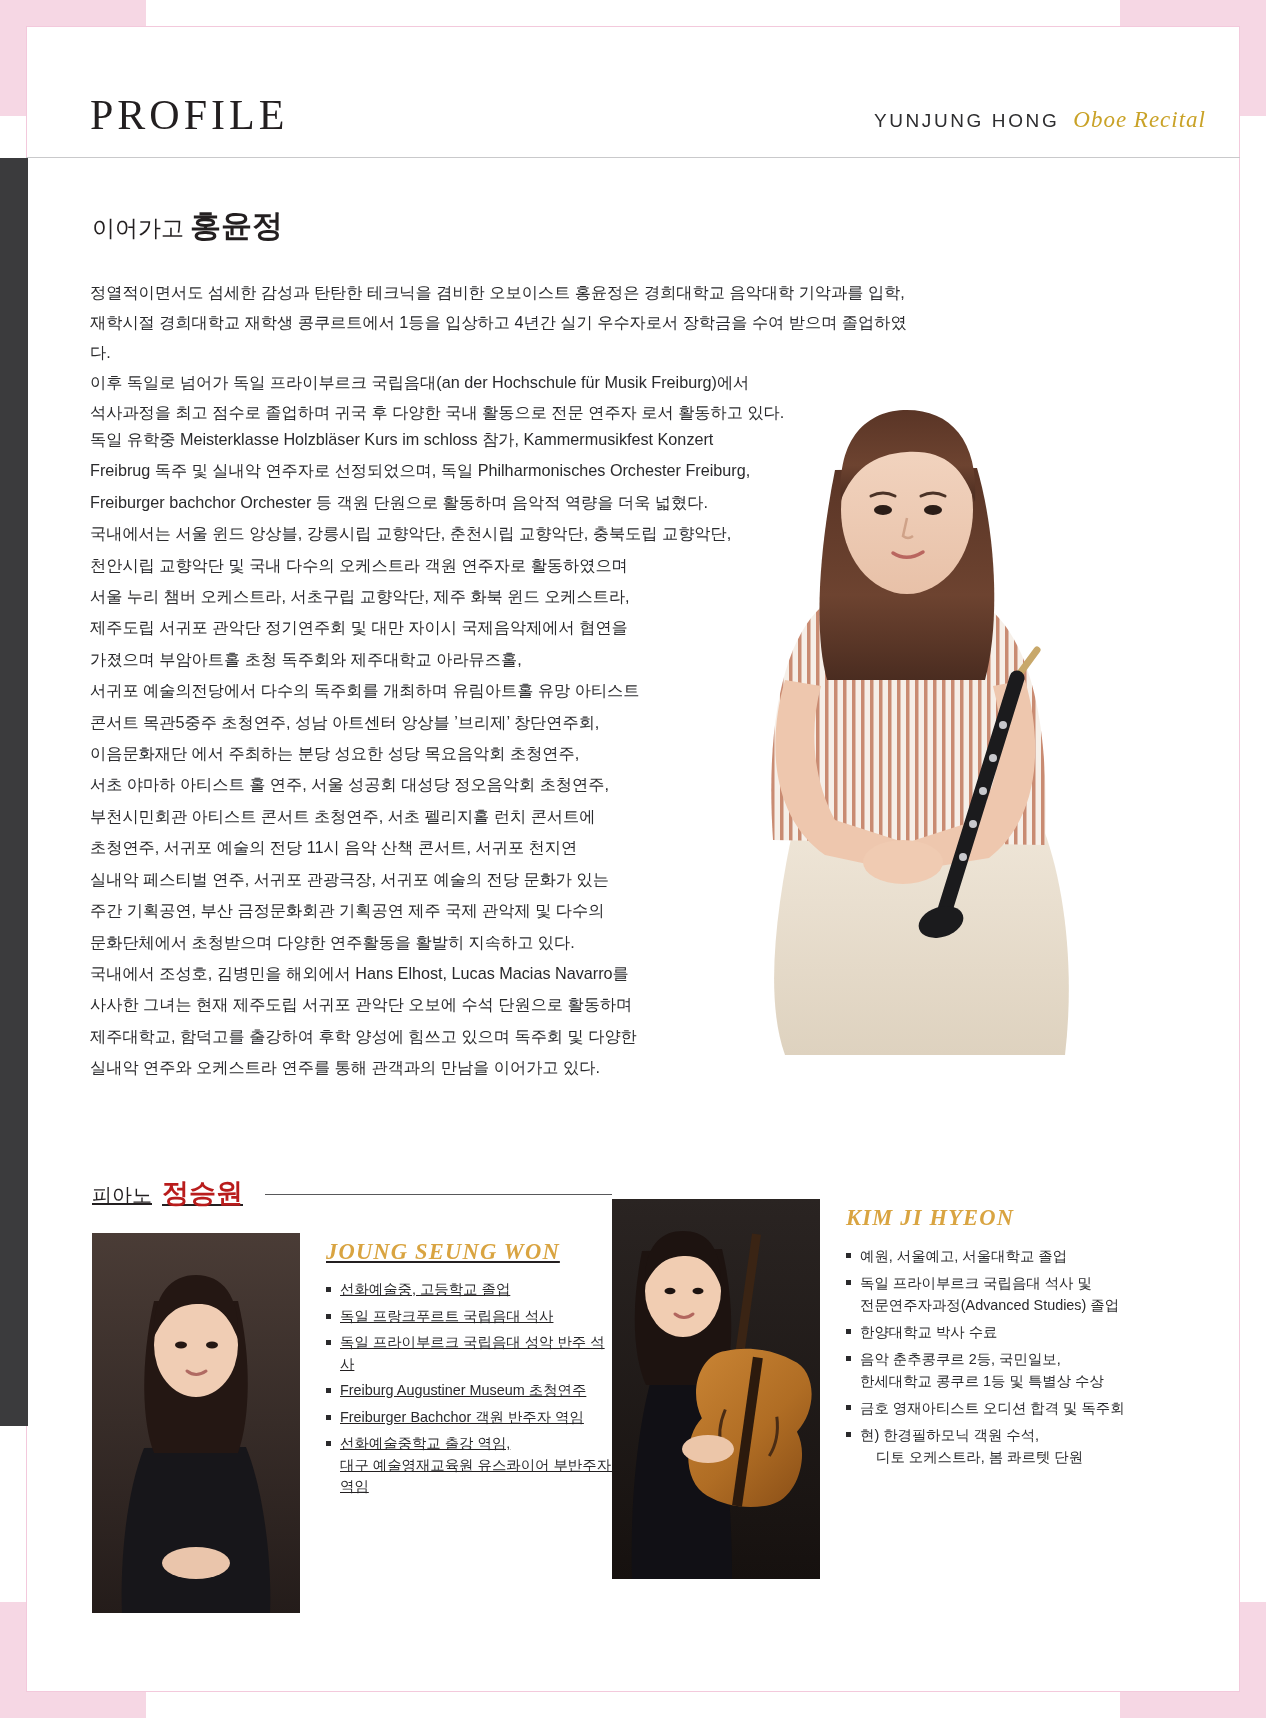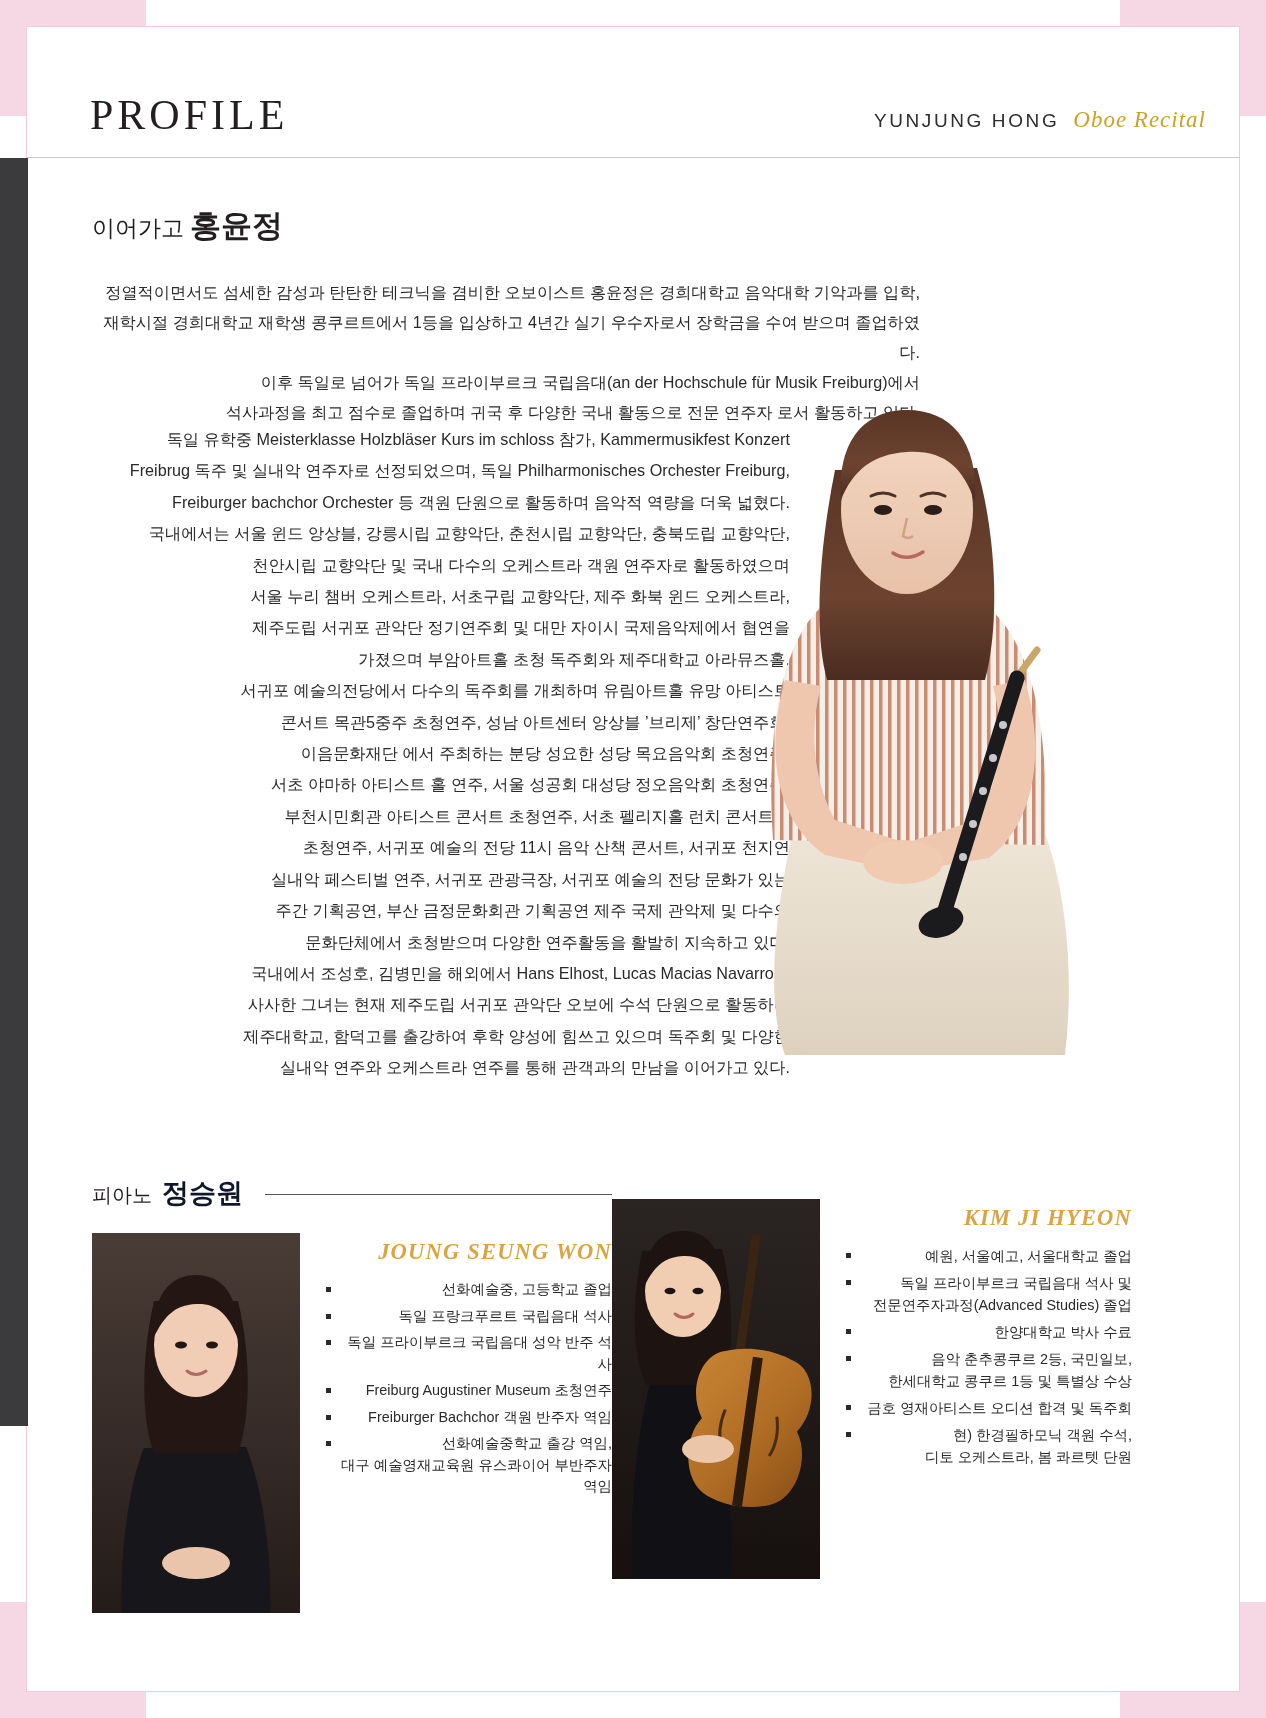--- a/index.html
+++ b/index.html
@@ -12,21 +12,20 @@
     background: #ffffff;
     font-family: "Liberation Sans", sans-serif;
     color: #231f20;
     overflow: hidden;
     position: relative;
   }
   .page {
     position: absolute;
     inset: 0;
     background: #ffffff;
-    text-align: right;
   }
   
   .frame-border {
     position: absolute;
     left: 26px;
     top: 26px;
     right: 26px;
     bottom: 26px;
     border: 1px solid #f3c9dc;
     pointer-events: none;
@@ -163,37 +162,37 @@
     height: 705px;
     overflow: hidden;
   }
   .mp-canvas { position: absolute; inset: 0; }
 
   
   .col {
     position: absolute;
     top: 1175px;
   }
-  .col.left { left: 92px; width: 520px; }
+  .col.left { left: 92px; width: 520px; text-decoration: underline; }
   .col.right { left: 612px; width: 520px; }
 
   .col-head {
     display: flex;
     align-items: baseline;
     gap: 10px;
     height: 34px;
   }
   .col-head .label-small {
     font-size: 20px;
     color: #231f20;
   }
   .col-head .label-big {
     font-size: 27px;
     font-weight: bold;
-    color: #0f172a;
+    color: #b91c1c;
   }
   .col-head .rule {
     flex: 1;
     height: 1px;
     background: #58585a;
     margin-left: 12px;
     position: relative;
     top: -7px;
   }
 

